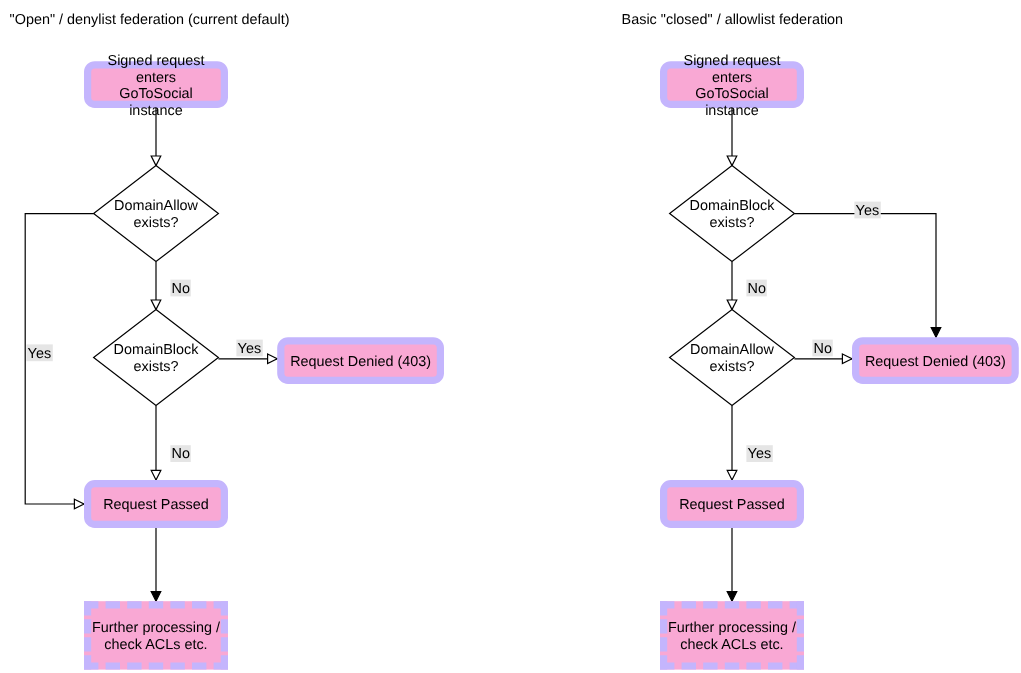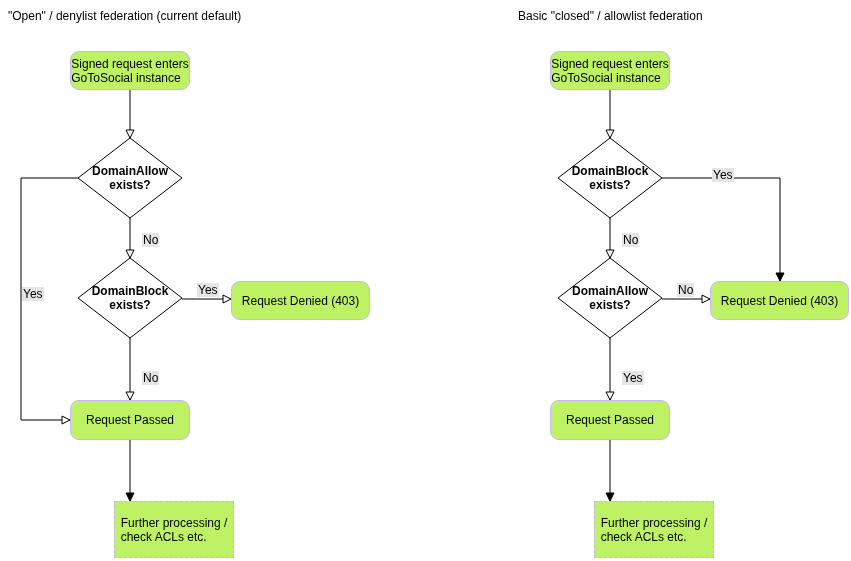--- a/index.html
+++ b/index.html
@@ -11,28 +11,28 @@
     font-family:"Liberation Sans",sans-serif;
     font-size:12px;line-height:14px;
     overflow:hidden;
   }
   #edges{position:absolute;left:0;top:0;}
   .edge{fill:none;stroke:#000000;stroke-width:1;}
   .shape{fill:#ffffff;stroke:#000000;stroke-width:1;}
   .chart-title{position:absolute;white-space:nowrap;}
   .node{
     position:absolute;box-sizing:border-box;
-    background:#bef264;border:1px solid #c4b5fd;border-radius:9px;
+    background:#f9a8d4;border:6px solid #c4b5fd;border-radius:9px;
     display:flex;align-items:center;justify-content:center;
-    text-align:left;white-space:pre-line;
+    text-align:center;white-space:pre-line;
   }
-  .node--dashed{border-style:dashed;border-radius:0;margin-left:44px;}
+  .node--dashed{border-style:dashed;border-radius:0;}
   .diamond-label{
     position:absolute;display:flex;align-items:center;justify-content:center;
-    text-align:center;white-space:pre-line;pointer-events:none;font-weight:bold;
+    text-align:center;white-space:pre-line;pointer-events:none;
   }
   .edge-label{position:absolute;background:#e5e5e5;padding:0 1px;white-space:nowrap;}
 </style>
 </head>
 <body>
 
 <div id="canvas">
 
   <svg id="edges" width="851" height="561" viewBox="0 0 851 561">
     <defs>

